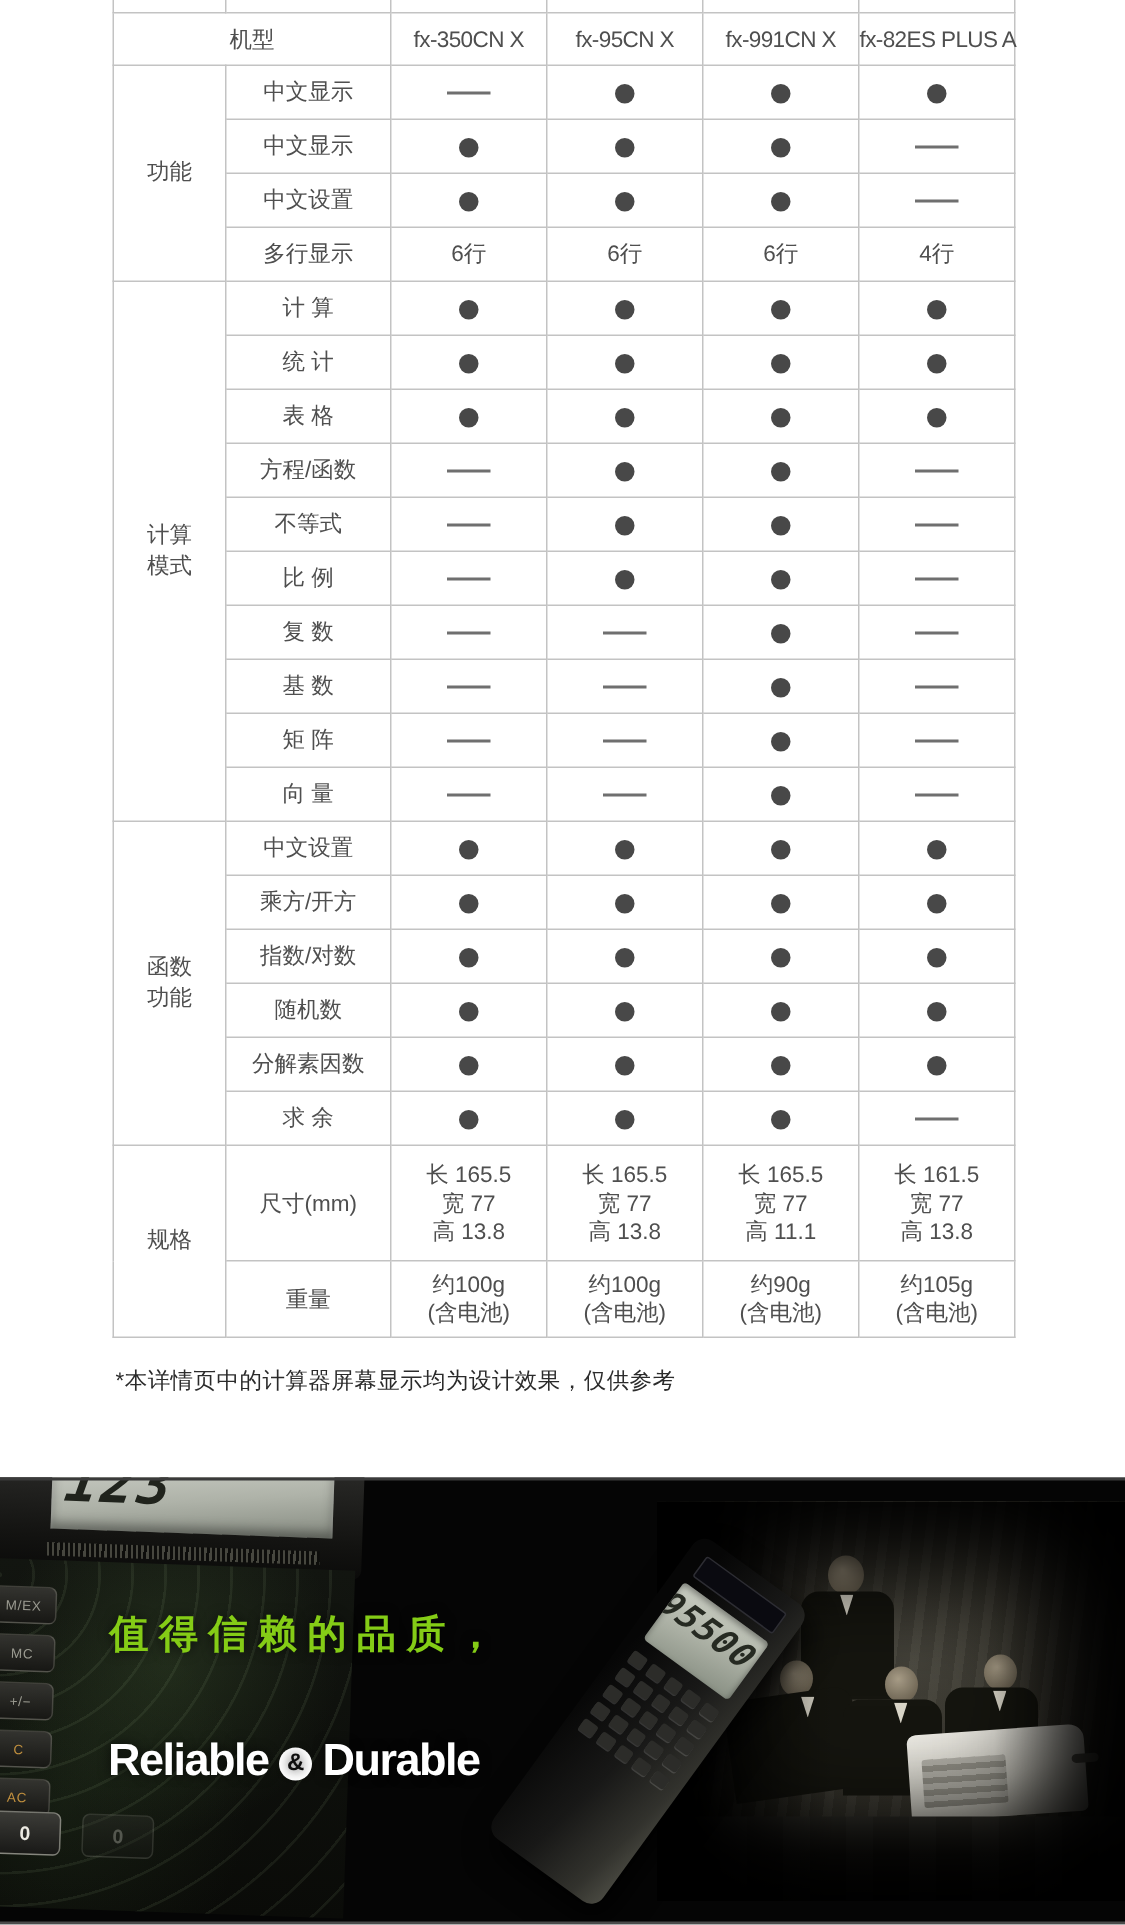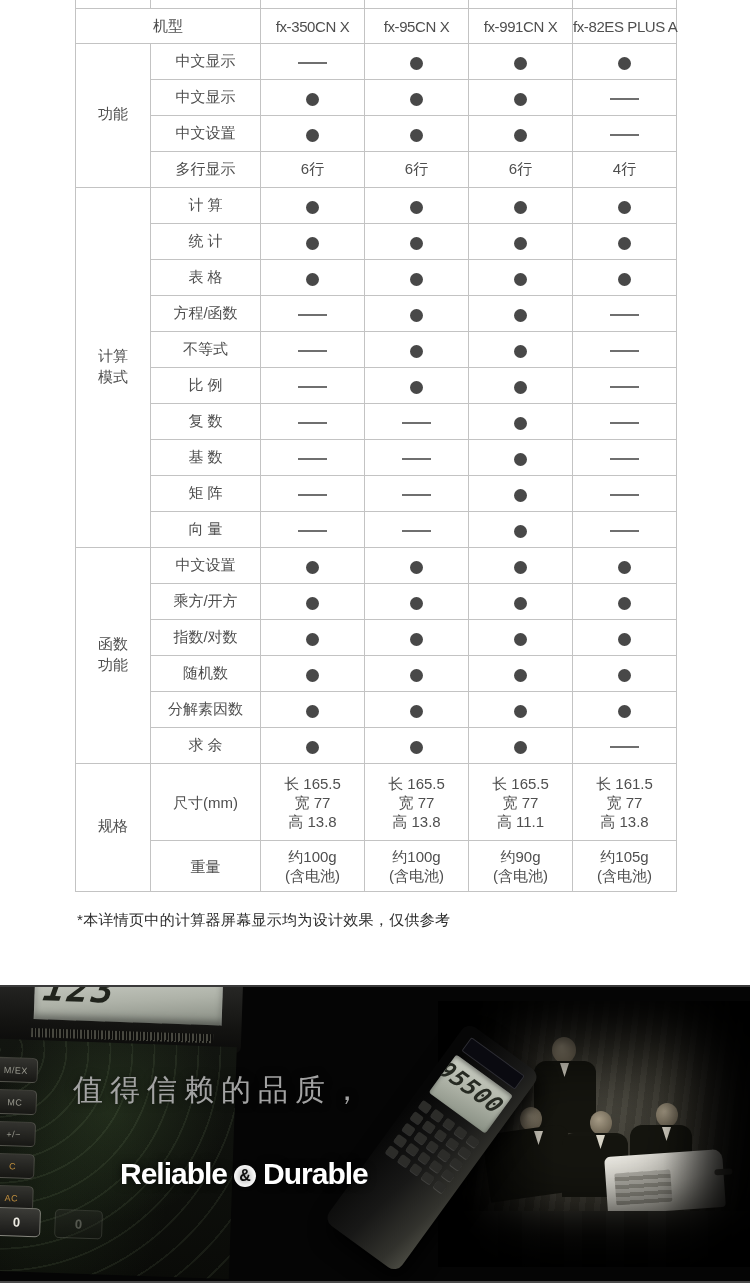--- a/index.html
+++ b/index.html
@@ -132,28 +132,28 @@
   .tdigits {
     position:absolute; right:3px; top:5px;
     font-family:"DejaVu Sans Mono",monospace; font-weight:bold; font-style:italic;
     font-size:23px; color:#262a22; transform:skewX(-8deg); letter-spacing:0.5px;
   }
   .tkeys { margin:9px 10px 0; display:grid; grid-template-columns:repeat(5,1fr); gap:5px 4px; }
   .tkey { height:9px; border-radius:2px; background:#2c2c29; box-shadow:0 1px 0 rgba(255,255,255,.14); }
 
   
   .cn {
-    position:absolute; left:73px; top:86px; z-index:5; color:#a3a3a3;
-    font-size:30px; letter-spacing:7px; line-height:37px; font-weight:400;
+    position:absolute; left:73px; top:86px; z-index:5; color:#84cc16;
+    font-size:26px; letter-spacing:7px; line-height:37px; font-weight:700;
     text-shadow:0 0 8px rgba(0,0,0,.7);
   }
   .en {
     position:absolute; left:72px; top:172px; z-index:5; color:#ffffff;
     font-size:30px; font-weight:bold; letter-spacing:-1px;
-    display:flex; align-items:center; text-shadow:0 0 8px rgba(0,0,0,.7);margin-left:48px;
+    display:flex; align-items:center; text-shadow:0 0 8px rgba(0,0,0,.7);
   }
   .amp {
     width:22px; height:22px; border-radius:50%; background:#ffffff; color:#0e0e0e;
     font-size:16px; font-weight:bold; letter-spacing:0;
     display:flex; align-items:center; justify-content:center; margin:4px 7px 0;
   }
 </style>
 </head>
 <body>
 

